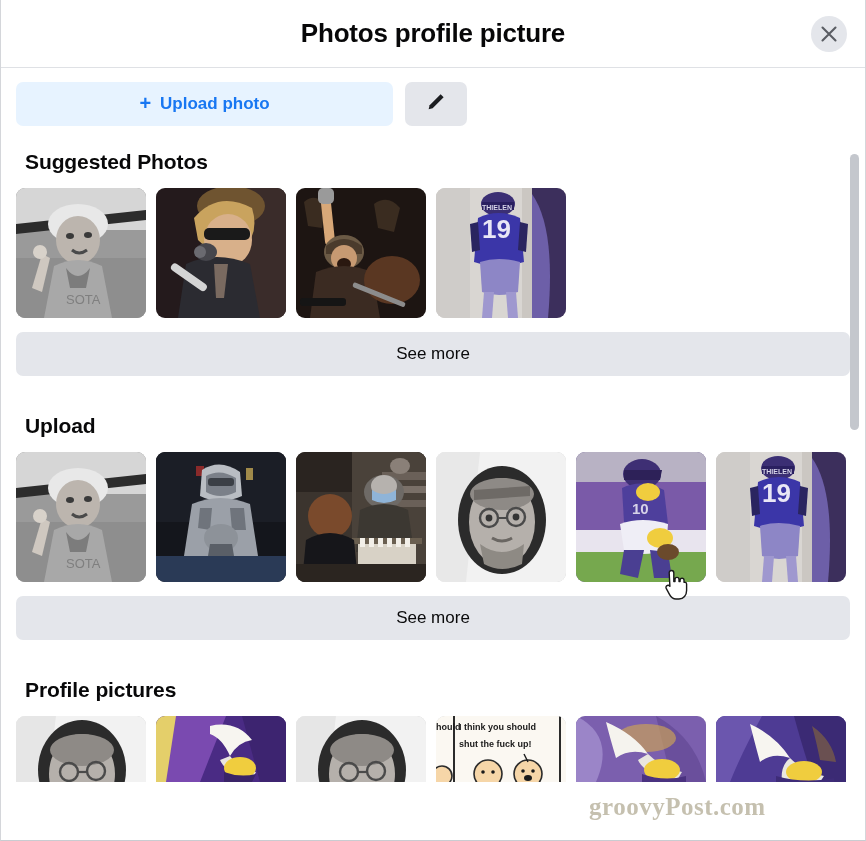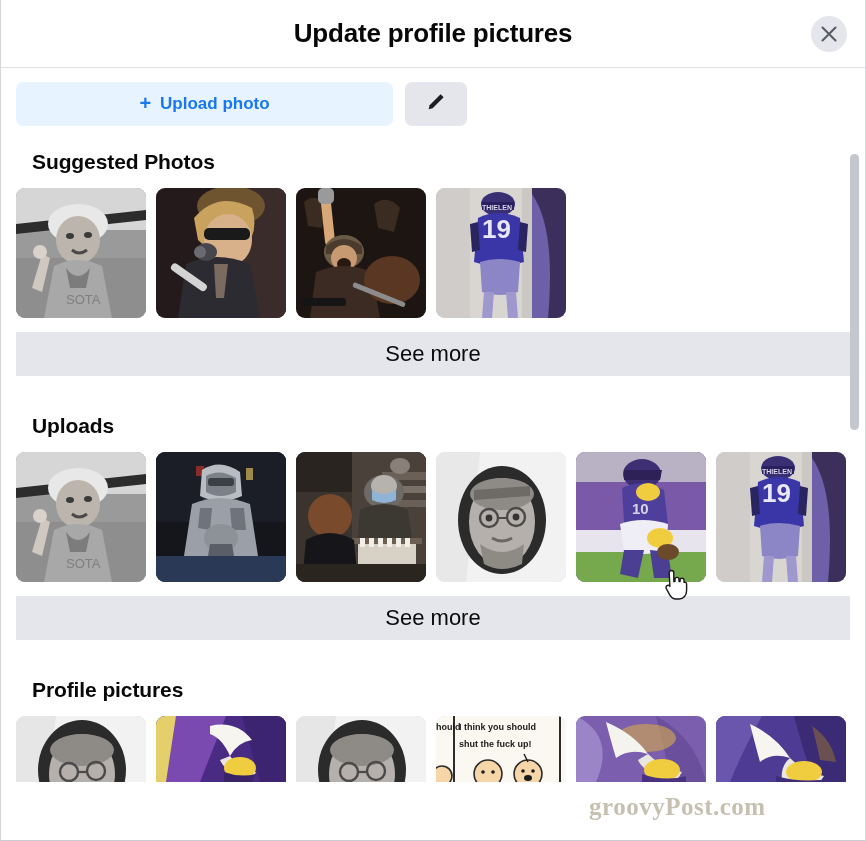--- a/index.html
+++ b/index.html
@@ -106,21 +106,21 @@
     position: relative;
     height: 704px;
     padding: 0 15px 0 15px;
     overflow: hidden;
   }
 
   .section-title {
     font-size: 21px;
     font-weight: bold;
     color: #080809;
-    margin: 12px 0 0 16px;
+    margin: 12px 0 0 9px;
     letter-spacing: -0.1px;
   }
 
   .photo-row {
     display: flex;
     gap: 10px;
     margin-top: 14px;
   }
   .photo-tile {
     width: 130px;
@@ -135,22 +135,22 @@
   .photo-tile.short { height: 66px; border-radius: 9px 9px 0 0; text-align: right; }
   .photo-tile svg { display: block; width: 100%; height: 100%; }
 
   .see-more {
     display: block;
     width: 100%;
     height: 44px;
     margin-top: 14px;
     background: #e4e6eb;
     border: none;
-    border-radius: 1px;
-    font-size: 22px;
+    border-radius: 7px;
+    font-size: 17px;
     font-family: "Liberation Sans", sans-serif;
     color: #0a0a0b;
     cursor: pointer;
   }
 
   .section-gap { height: 26px; }
 
   
   .scrollbar-track {
     position: absolute;
@@ -196,21 +196,21 @@
     white-space: nowrap;
     font-weight: bold;
   }
 </style>
 </head>
 <body>
 
 <div class="dialog">
 
   <div class="dialog-header">
-    <div class="dialog-title">Update profile pictures</div>
+    <div class="dialog-title">Photos profile picture</div>
     <button class="close-btn">
       <span>
         <svg width="18" height="18" viewBox="0 0 18 18" aria-hidden="true">
           <path d="M2.5 2.5 L15.5 15.5 M15.5 2.5 L2.5 15.5" stroke="#5a5d63" stroke-width="2.1" stroke-linecap="round"></path>
         </svg>
       </span>
     </button>
   </div>
 
   <div class="action-bar">
@@ -308,21 +308,21 @@
         </div>
 
 
       </div>
       <button class="see-more">See more</button>
     </div>
 
     <div class="section-gap"></div>
 
     <div>
-      <h2 class="section-title">Uploads</h2>
+      <h2 class="section-title">Upload</h2>
       <div class="photo-row">
 
         <div class="photo-tile">
           <svg viewBox="0 0 130 130" preserveAspectRatio="none" aria-hidden="true">
             <rect width="130" height="130" fill="#9a9a9a"></rect>
             <rect y="0" width="130" height="42" fill="#d6d6d6"></rect>
             <path d="M0 36 L130 22 L130 32 L0 46 Z" fill="#2c2c2c"></path>
             <rect y="70" width="130" height="60" fill="#8e8e8e"></rect>
             <ellipse cx="62" cy="36" rx="30" ry="20" fill="#e8e8e8"></ellipse>
             <ellipse cx="62" cy="52" rx="22" ry="24" fill="#bcb5ae"></ellipse>

